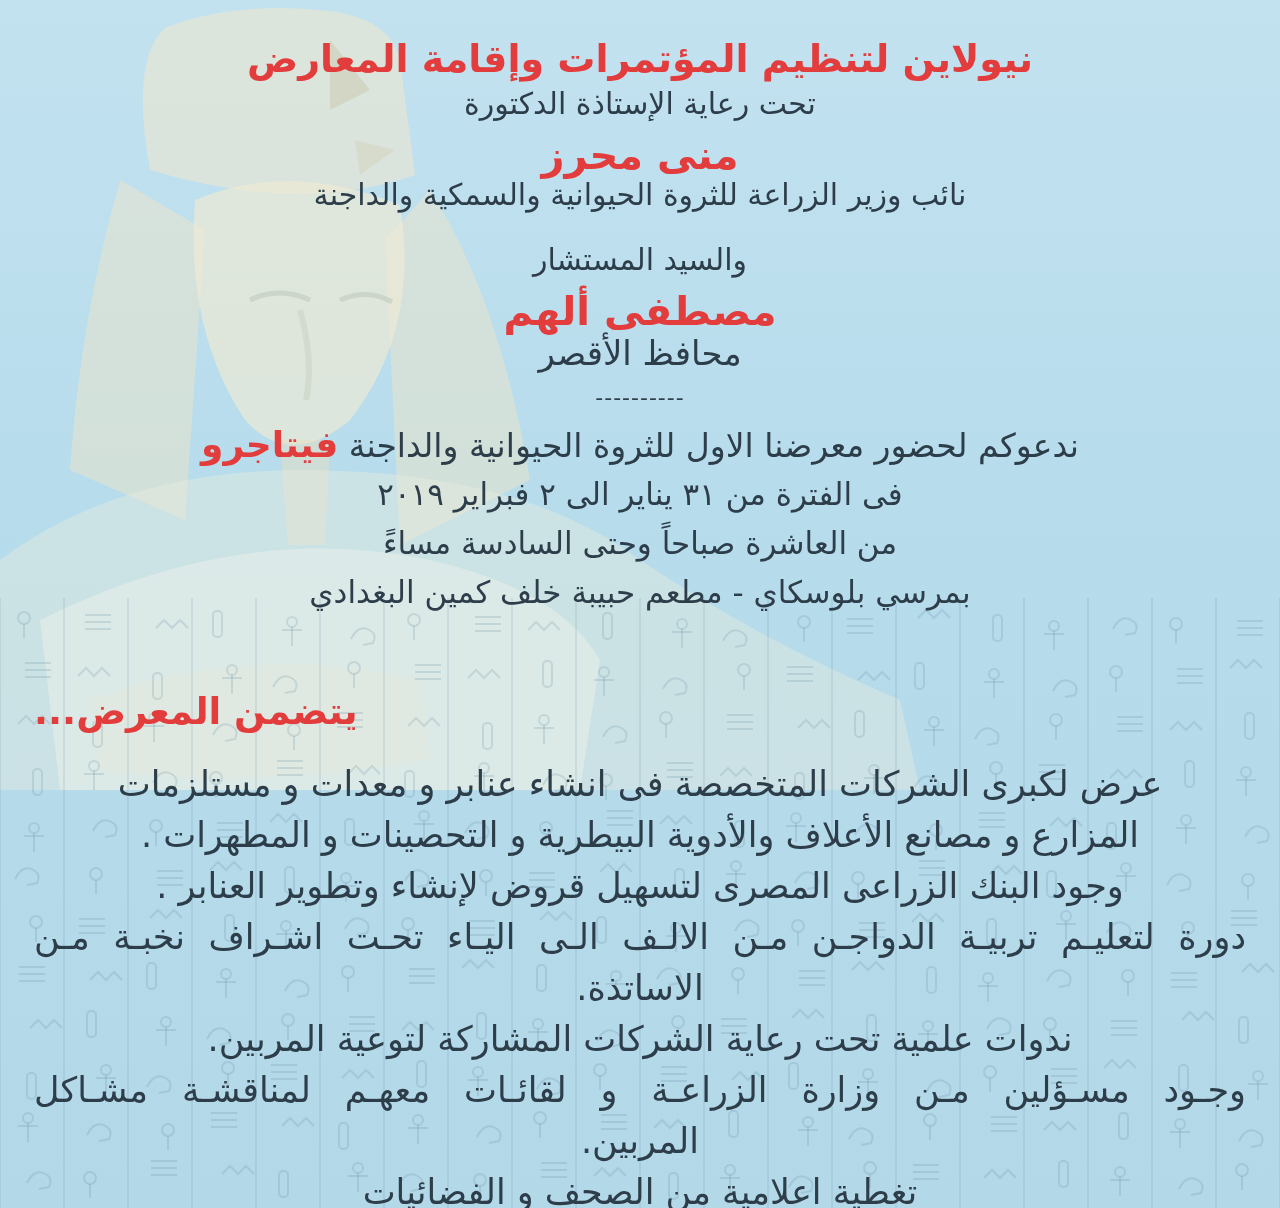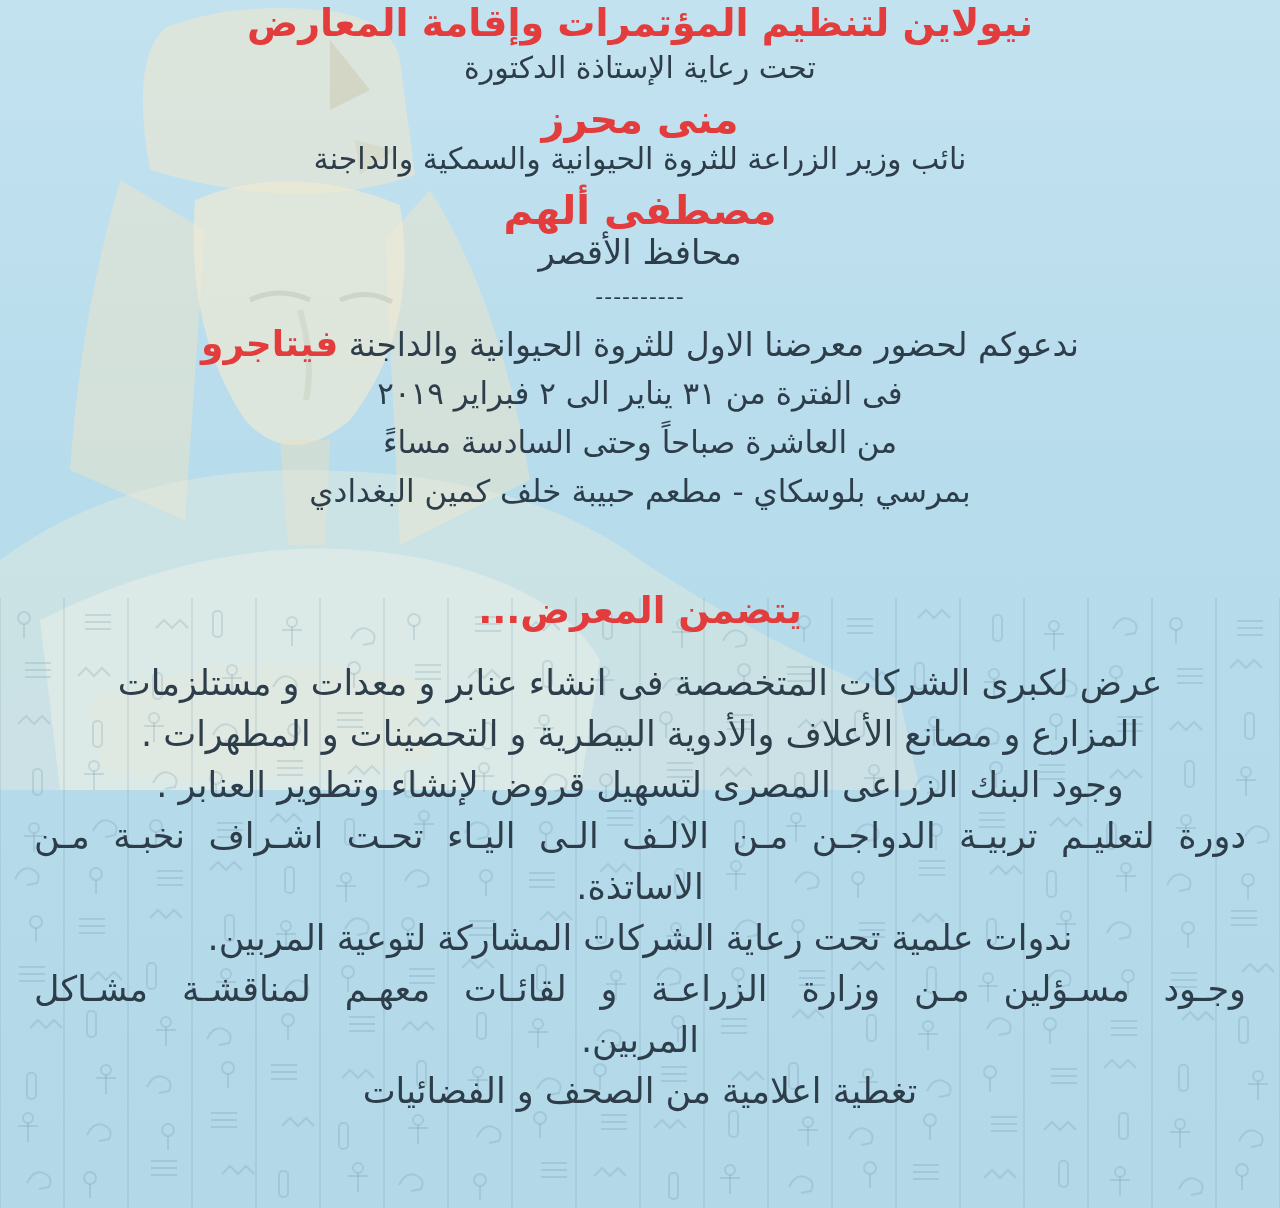--- a/index.html
+++ b/index.html
@@ -22,41 +22,42 @@
   }
   .hiero-wrap{
     position:absolute;left:0;right:0;top:598px;bottom:0;
     z-index:1;pointer-events:none;
   }
   
   .top-block{
     position:relative;z-index:2;
     text-align:center;
     color:#2d3d4a;
+    padding-top:36px;
   }
   .red{color:#e23c3c;}
   .organizer{font-size:38px;font-weight:bold;line-height:1.25;}
   .patronage{font-size:30px;margin-top:2px;}
   .big-name{font-size:40px;font-weight:bold;margin-top:12px;line-height:1.1;}
   .role-line{font-size:30px;}
   .intro2{font-size:30px;margin-top:30px;}
   .gov-line{font-size:34px;}
   .divider{font-size:22px;letter-spacing:1px;margin-top:12px;color:#2d3d4a;direction:ltr;}
   .invite-line{font-size:33px;margin-top:14px;}
   .invite-line .brand{font-size:36px;font-weight:bold;}
   .meta-line{font-size:31px;margin-top:9px;line-height:1.3;}
   .contents{
     position:relative;z-index:2;
     color:#2d3d4a;
     margin-top:78px;
   }
   .contents-heading{
     font-size:37px;font-weight:bold;
-    text-align:center;
-    padding:0 22px;
+    text-align:left;
+    padding:0 34px;
   }
   .contents-body{
     margin-top:26px;
     font-size:35px;
     line-height:51px;
     padding:0 34px;
   }
   .c-line{text-align:center;}
   .c-line.justified{
     text-align:justify;
@@ -1038,20 +1039,21 @@
           <line x1="1242" y1="578" x2="1242" y2="592"></line>
         </g>
       </svg>
   </div>
 
   <div class="top-block">
     <div class="organizer red">نيولاين لتنظيم المؤتمرات وإقامة المعارض</div>
     <div class="patronage">تحت رعاية الإستاذة الدكتورة</div>
     <div class="big-name red">منى محرز</div>
     <div class="role-line">نائب وزير الزراعة للثروة الحيوانية والسمكية والداجنة</div>
+    <div class="intro2">والسيد المستشار</div>
     <div class="big-name red">مصطفى ألهم</div>
     <div class="gov-line">محافظ الأقصر</div>
     <div class="divider">----------</div>
     <div class="invite-line">
       <span>ندعوكم لحضور معرضنا الاول للثروة الحيوانية والداجنة</span>
       <span class="brand red">فيتاجرو</span>
     </div>
     <div class="meta-line">فى الفترة من ٣١ يناير الى ٢ فبراير ٢٠١٩</div>
     <div class="meta-line">من العاشرة صباحاً وحتى السادسة مساءً</div>
     <div class="meta-line">بمرسي بلوسكاي - مطعم حبيبة خلف كمين البغدادي</div>

